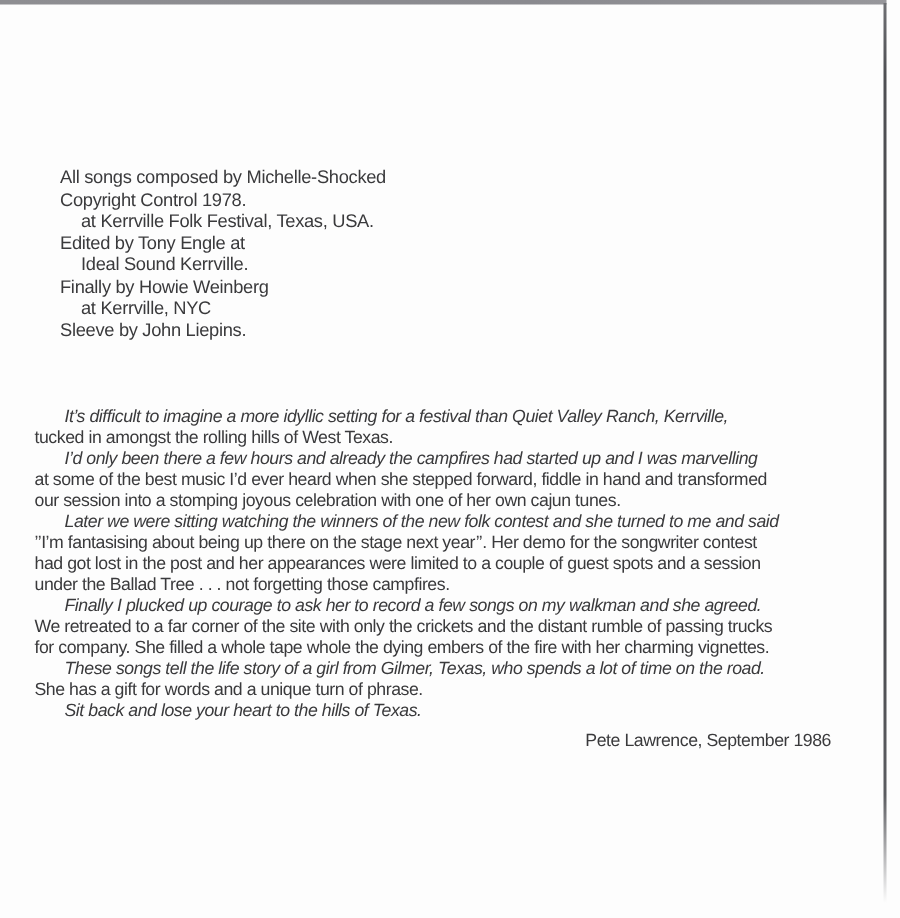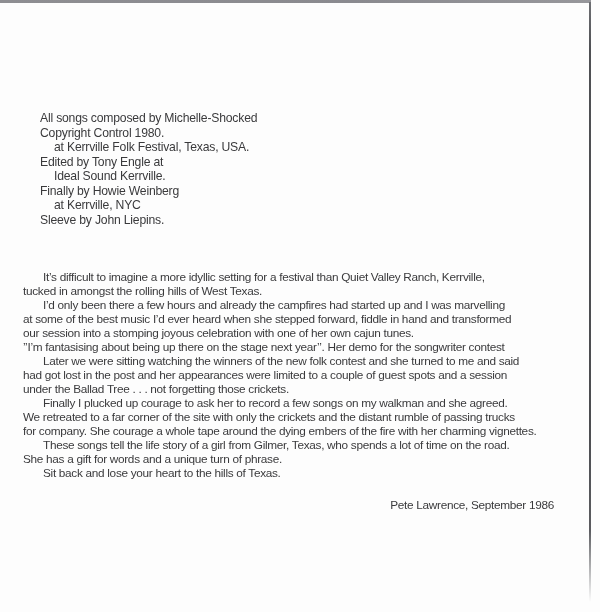--- a/index.html
+++ b/index.html
@@ -47,39 +47,39 @@
   .notes {
     position: absolute;
     top: 270px; left: 23px;
     width: 554px;
     font-size: 11.8px;
     line-height: 14px;
     letter-spacing: -0.3px;
     white-space: nowrap;
   }
   .bline { height: 14px; }
-  .bline.first { padding-left: 20px; }
+  .bline.first { padding-left: 20px; font-style: italic; }
   .signature {
     height: 14px;
     text-align: right;
     padding-right: 23px;
-    margin-top: 18px;
+    margin-top: 6px;
   }
 </style>
 </head>
 <body>
 
 <div class="sheet">
 
   <div class="top-strip"></div>
   <div class="right-line"></div>
 
   <section class="credits">
     <div class="cline">All songs composed by Michelle-Shocked</div>
-    <div class="cline">Copyright Control 1980.</div>
+    <div class="cline">Copyright Control 1978.</div>
     <div class="cline ind">at Kerrville Folk Festival, Texas, USA.</div>
     <div class="cline">Edited by Tony Engle at</div>
     <div class="cline ind">Ideal Sound Kerrville.</div>
     <div class="cline">Finally by Howie Weinberg</div>
     <div class="cline ind">at Kerrville, NYC</div>
     <div class="cline">Sleeve by John Liepins.</div>
   </section>
 
   <section class="notes">
 
@@ -88,30 +88,30 @@
       <div class="bline">tucked in amongst the rolling hills of West Texas.</div>
     </div>
 
     <div class="para">
       <div class="bline first">I’d only been there a few hours and already the campfires had started up and I was marvelling</div>
       <div class="bline">at some of the best music I’d ever heard when she stepped forward, fiddle in hand and transformed</div>
       <div class="bline">our session into a stomping joyous celebration with one of her own cajun tunes.</div>
     </div>
 
     <div class="para">
+      <div class="bline first">Later we were sitting watching the winners of the new folk contest and she turned to me and said</div>
       <div class="bline">’’I’m fantasising about being up there on the stage next year’’. Her demo for the songwriter contest</div>
-      <div class="bline first">Later we were sitting watching the winners of the new folk contest and she turned to me and said</div>
       <div class="bline">had got lost in the post and her appearances were limited to a couple of guest spots and a session</div>
-      <div class="bline">under the Ballad Tree . . . not forgetting those crickets.</div>
+      <div class="bline">under the Ballad Tree . . . not forgetting those campfires.</div>
     </div>
 
     <div class="para">
       <div class="bline first">Finally I plucked up courage to ask her to record a few songs on my walkman and she agreed.</div>
       <div class="bline">We retreated to a far corner of the site with only the crickets and the distant rumble of passing trucks</div>
-      <div class="bline">for company. She courage a whole tape around the dying embers of the fire with her charming vignettes.</div>
+      <div class="bline">for company. She filled a whole tape whole the dying embers of the fire with her charming vignettes.</div>
     </div>
 
     <div class="para">
       <div class="bline first">These songs tell the life story of a girl from Gilmer, Texas, who spends a lot of time on the road.</div>
       <div class="bline">She has a gift for words and a unique turn of phrase.</div>
     </div>
 
     <div class="para">
       <div class="bline first">Sit back and lose your heart to the hills of Texas.</div>
     </div>

